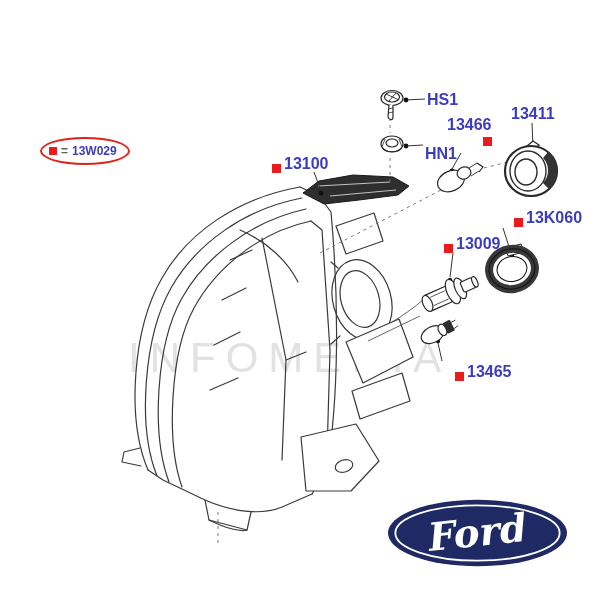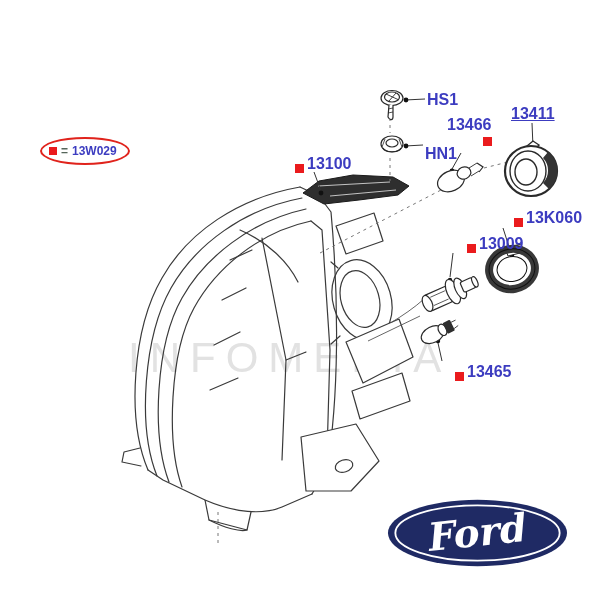--- a/index.html
+++ b/index.html
@@ -198,48 +198,48 @@
       <path d="M454 329 L 459 329 M 454 336 L 459 335" fill="none" stroke-width="0.8"></path>
     </g>
   </svg>
 
   <div id="callout">
     <span class="marker"></span>
     <span class="eq">=</span>
     <span>13W029</span>
   </div>
 
-  <div class="part-label" style="left:295px;top:155px;">
+  <div class="part-label" style="left:272px;top:155px;">
     <span class="marker"></span>
     <span>13100</span>
   </div>
 
   <div class="part-label" style="left:427px;top:91px;">
     <span>HS1</span>
   </div>
 
   <div class="part-label" style="left:425px;top:145px;">
     <span>HN1</span>
   </div>
 
   <div class="part-label" style="left:447px;top:116px;flex-direction:column;">
     <span>13466</span>
     <span class="marker"></span>
   </div>
 
-  <div class="part-label" style="left:511px;top:105px;text-decoration:underline;">
+  <div class="part-label" style="left:511px;top:105px;">
     <span>13411</span>
   </div>
 
   <div class="part-label" style="left:478px;top:209px;margin-left:36px;">
     <span class="marker"></span>
     <span>13K060</span>
   </div>
 
-  <div class="part-label" style="left:439px;top:235px;padding-left:28px;">
+  <div class="part-label" style="left:416px;top:235px;padding-left:28px;">
     <span class="marker"></span>
     <span>13009</span>
   </div>
 
   <div class="part-label" style="left:411px;top:363px;padding-left:44px;">
     <span class="marker"></span>
     <span>13465</span>
   </div>
 
   <svg id="ford-logo" width="185" height="72" viewBox="0 0 200 78">

